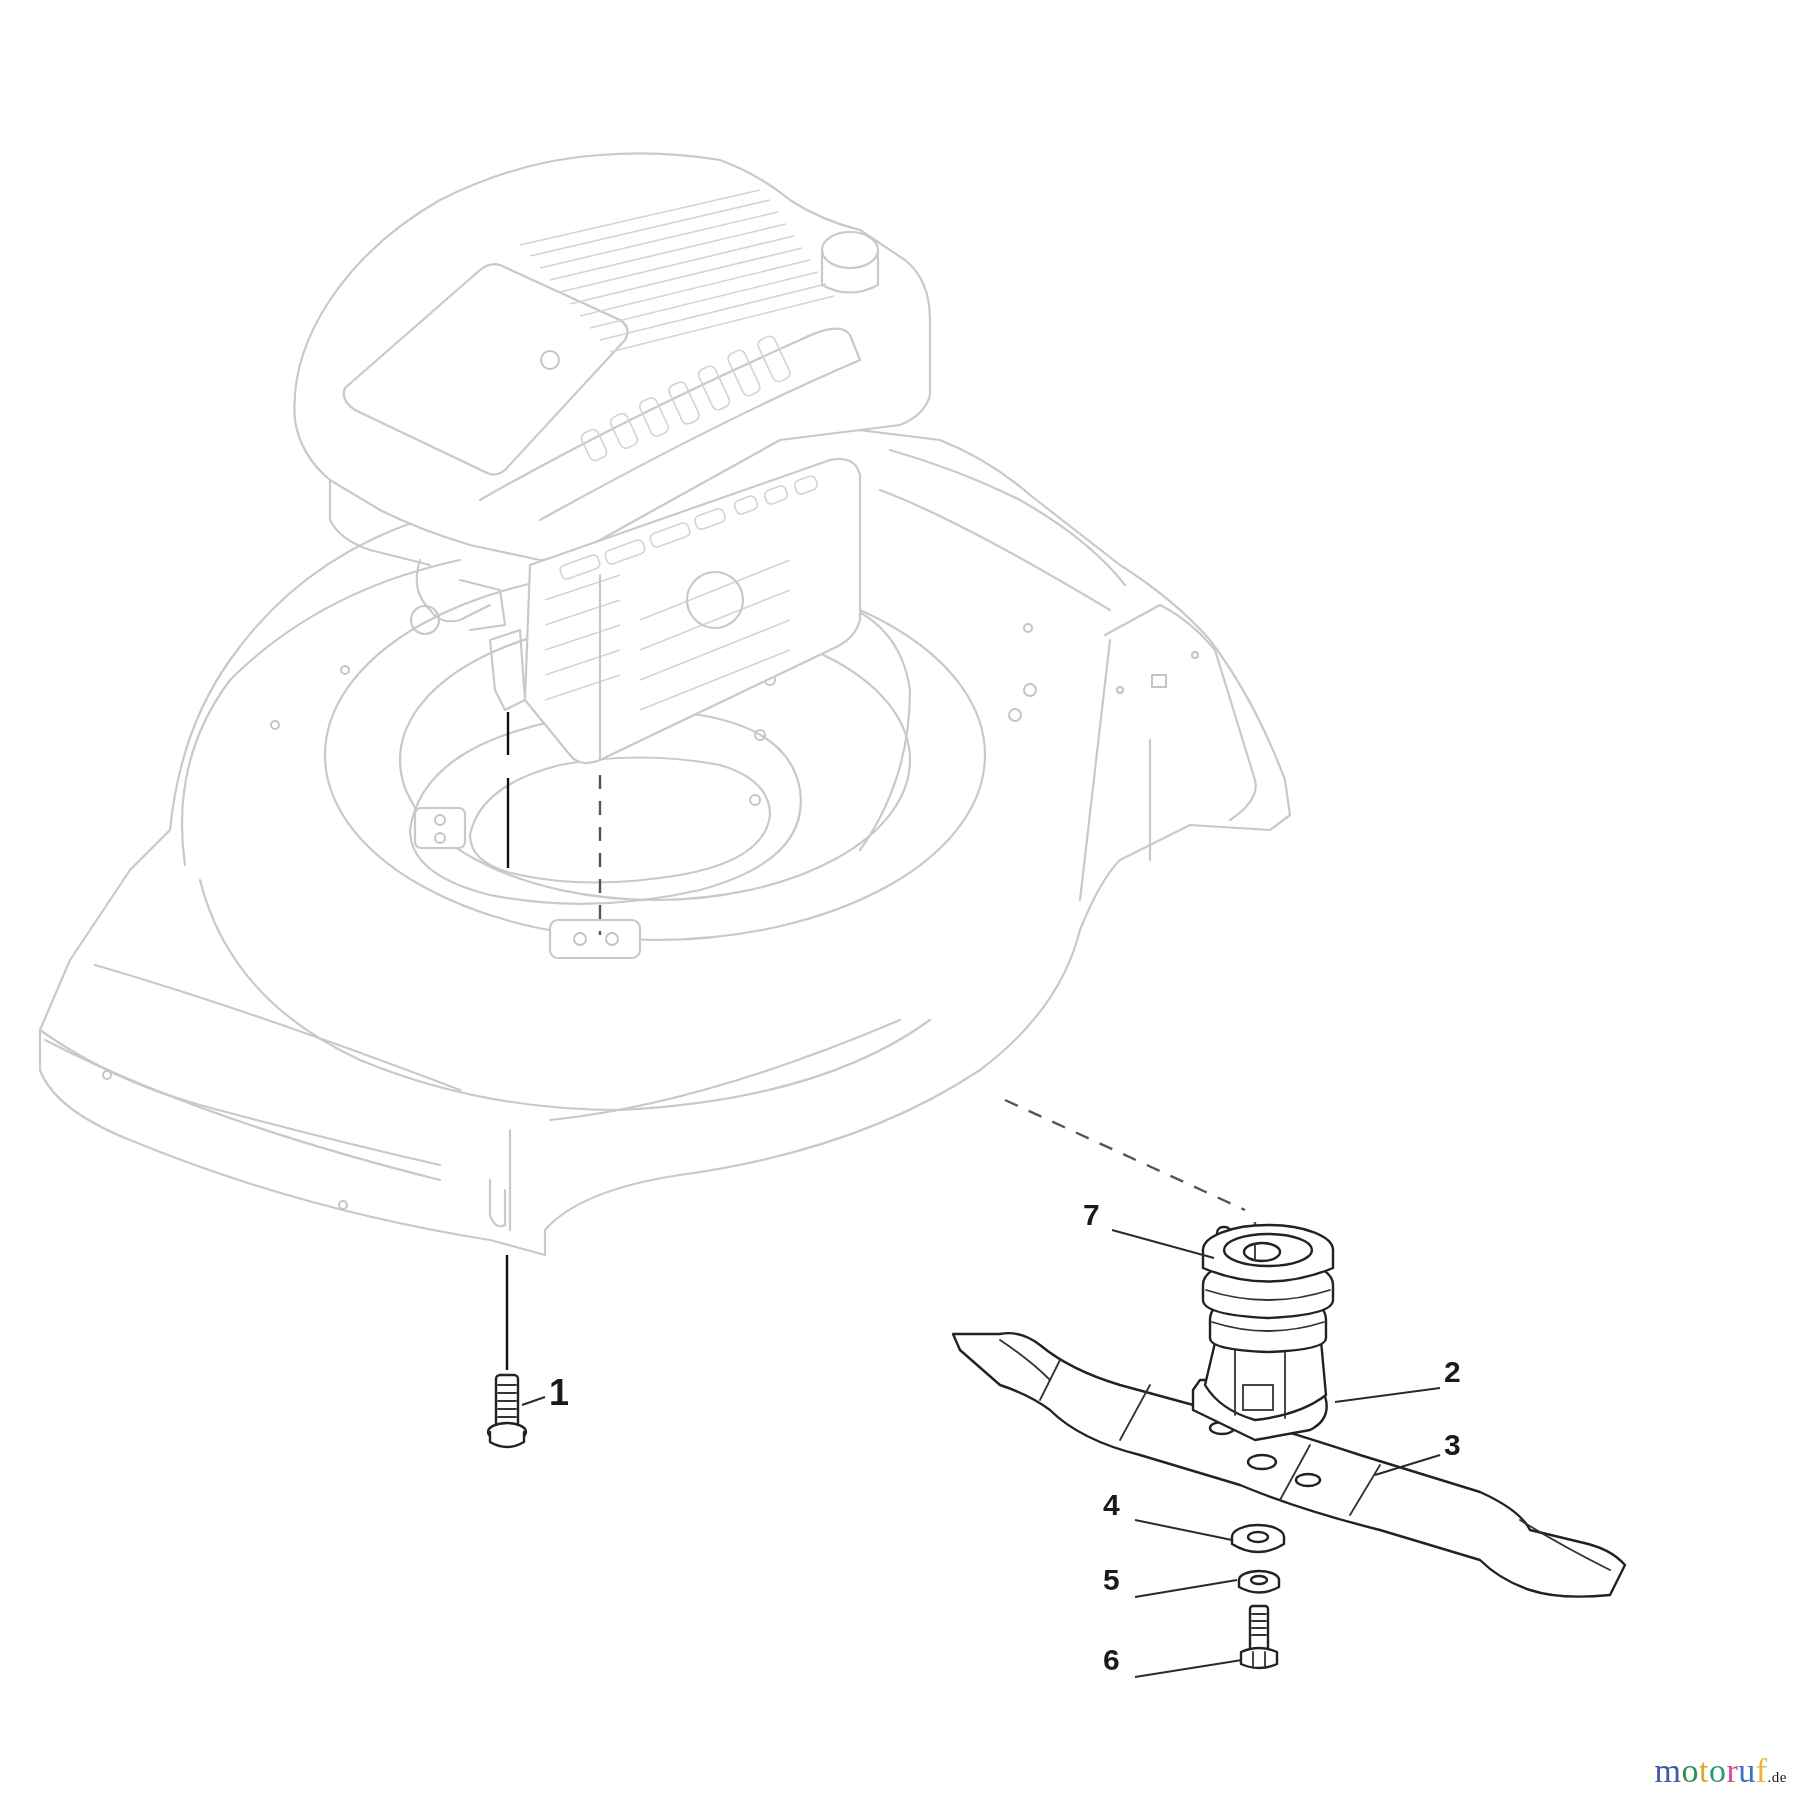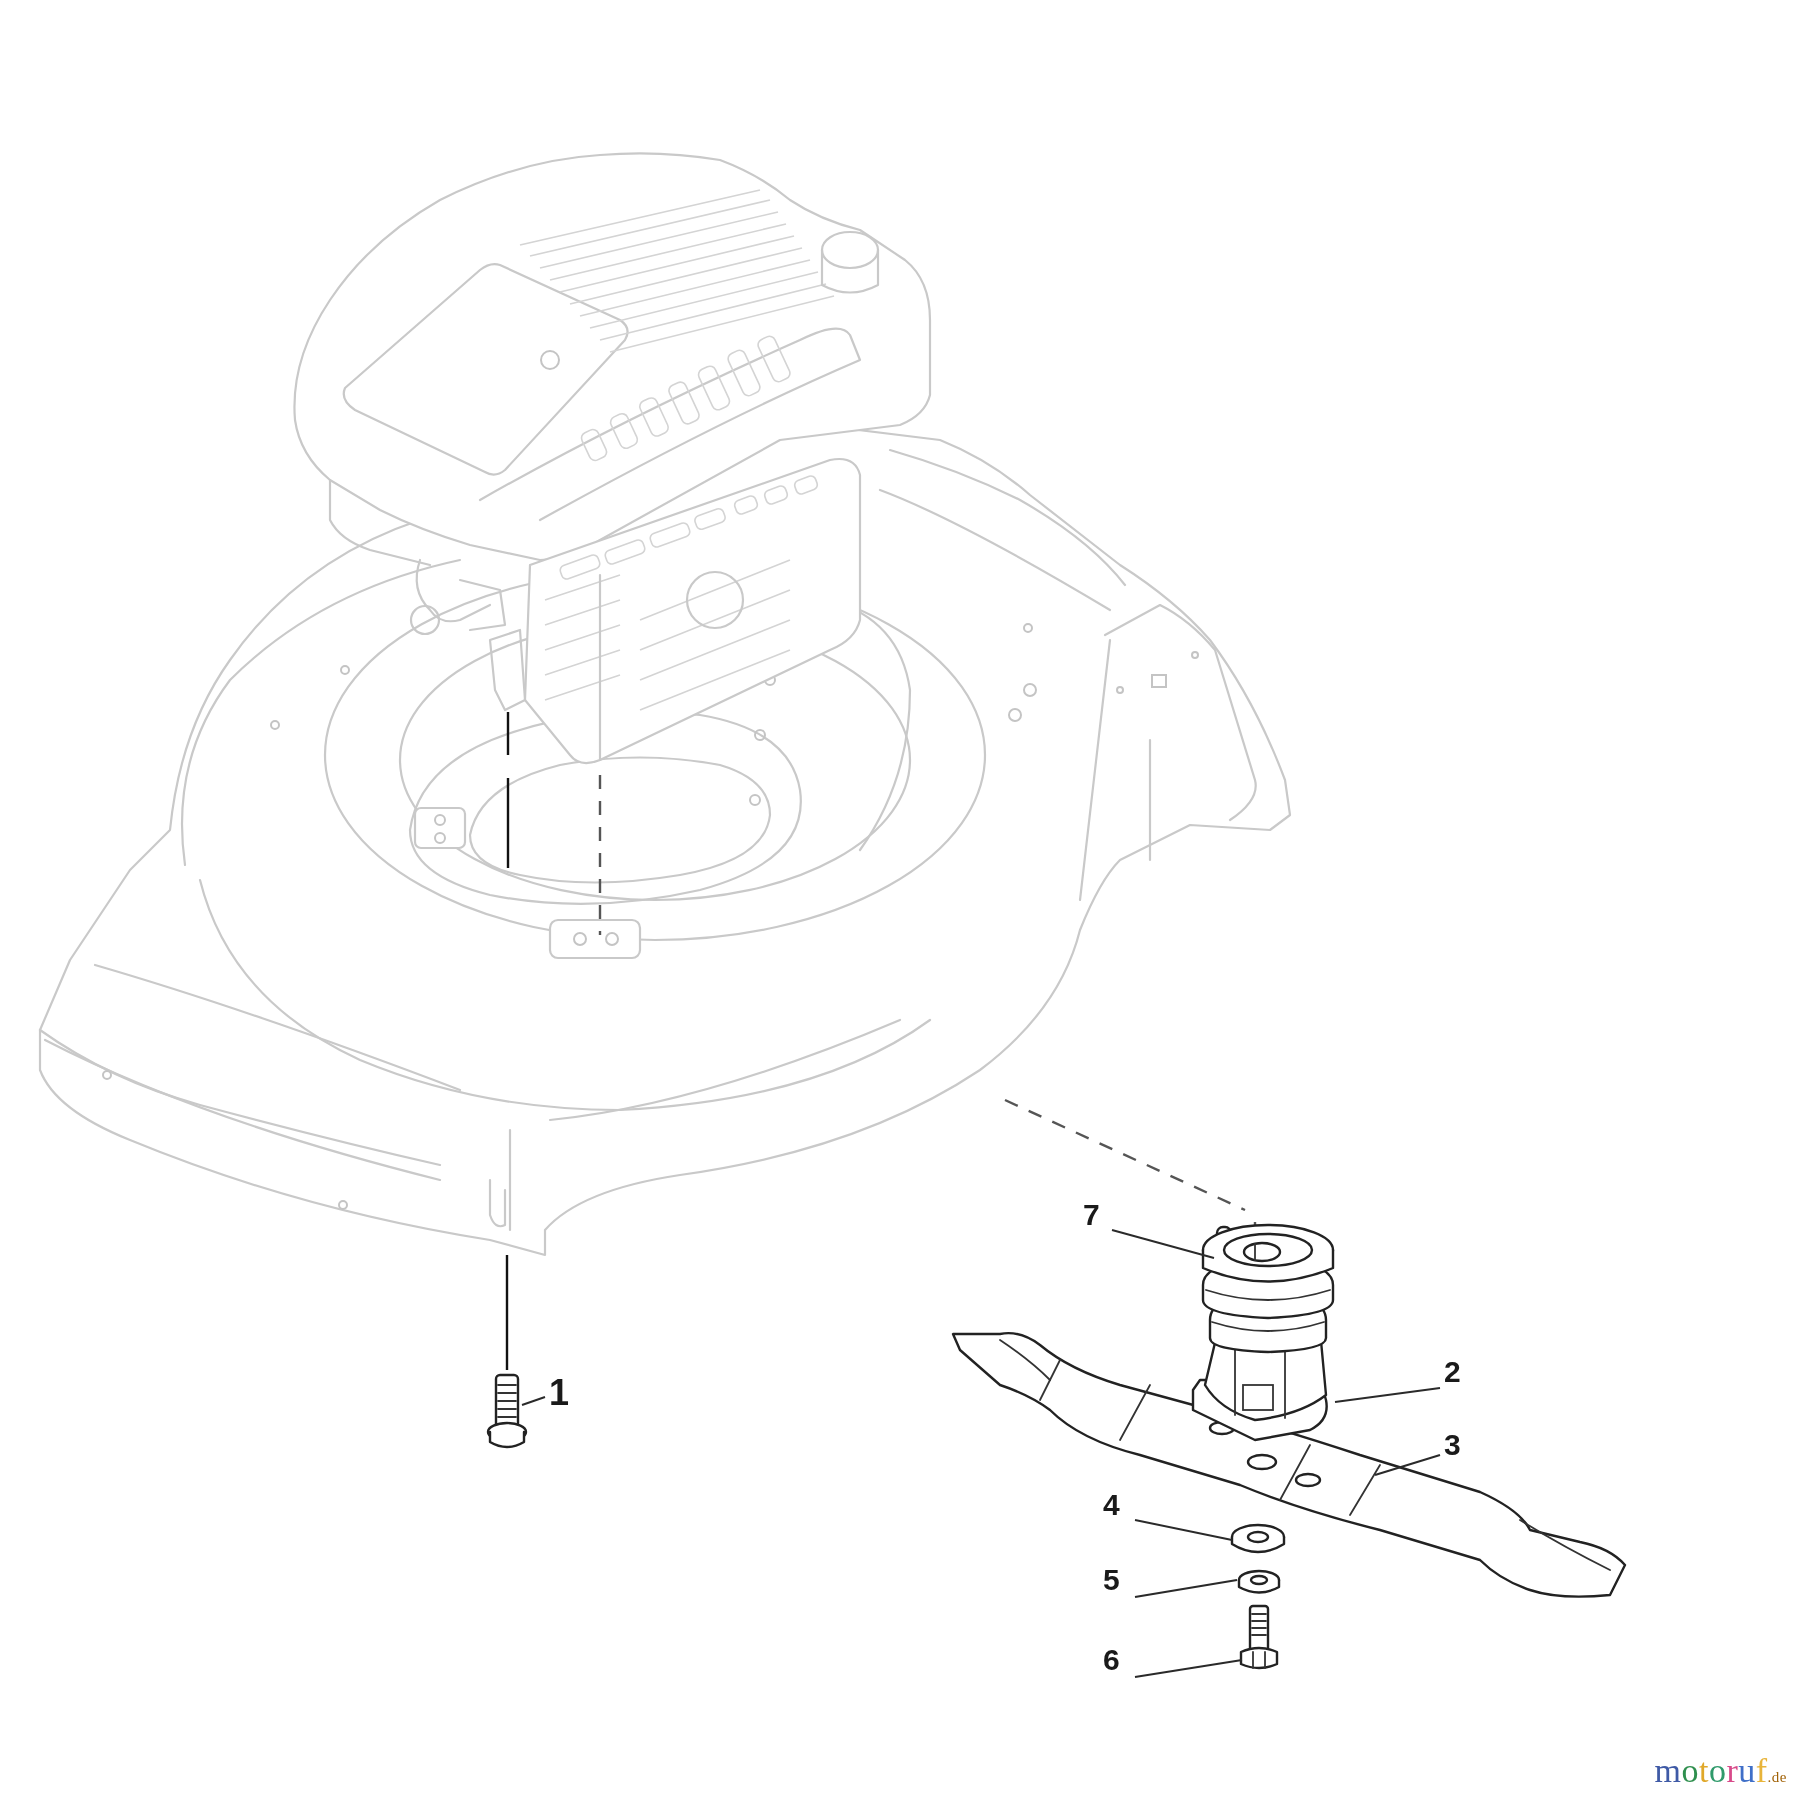--- a/index.html
+++ b/index.html
@@ -247,14 +247,14 @@
 
 <div class="callout big" style="left:549px; top:1375px;">1</div>
 <div class="callout" style="left:1444px; top:1357px;">2</div>
 <div class="callout" style="left:1444px; top:1430px;">3</div>
 <div class="callout" style="left:1103px; top:1490px;">4</div>
 <div class="callout" style="left:1103px; top:1565px;">5</div>
 <div class="callout" style="left:1103px; top:1645px;">6</div>
 <div class="callout" style="left:1083px; top:1200px;">7</div>
 
 <div class="watermark">
-  <span style="color:#3f5aa6">m</span><span style="color:#2f8f4e">o</span><span style="color:#e0a82a">t</span><span style="color:#2f9a6b">o</span><span style="color:#d84a8a">r</span><span style="color:#3f6fc8">u</span><span style="color:#e8b43a">f</span><span class="tld" style="color:#a16207">.de</span>
+  <span style="color:#3f5aa6">m</span><span style="color:#2f8f4e">o</span><span style="color:#e0a82a">t</span><span style="color:#2f9a6b">o</span><span style="color:#d84a8a">r</span><span style="color:#3f6fc8">u</span><span style="color:#e8b43a">f</span><span class="tld" style="color:#0f172a">.de</span>
 </div>
 
 </body></html>

